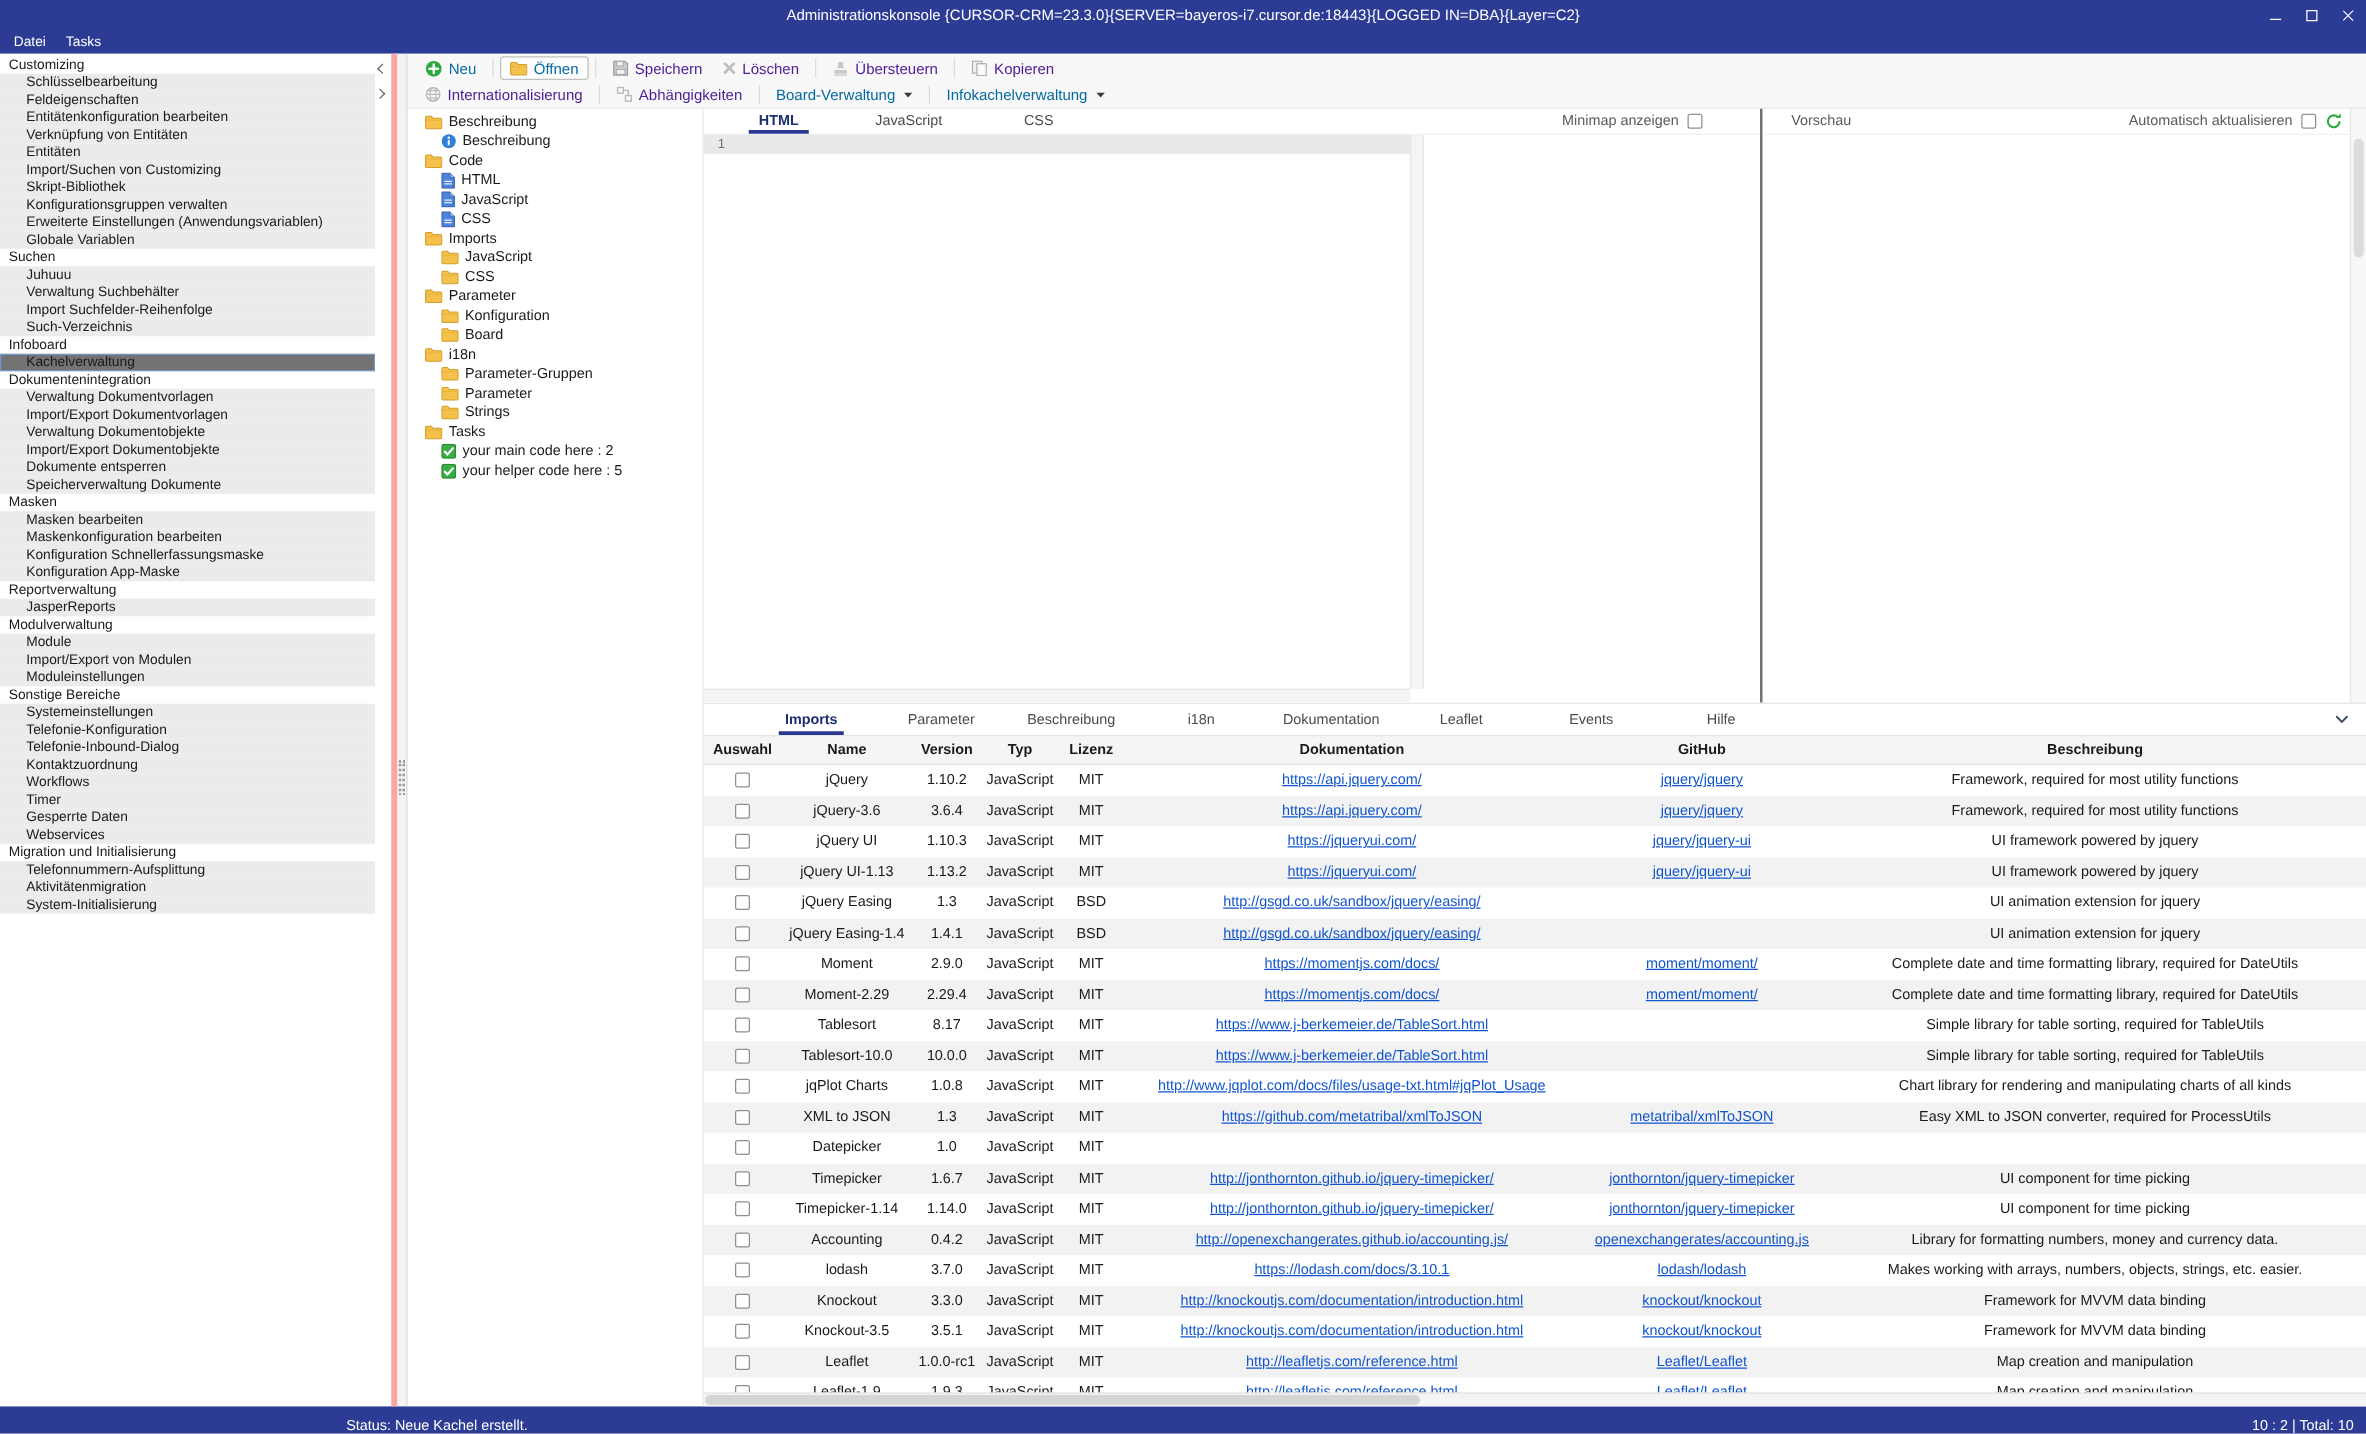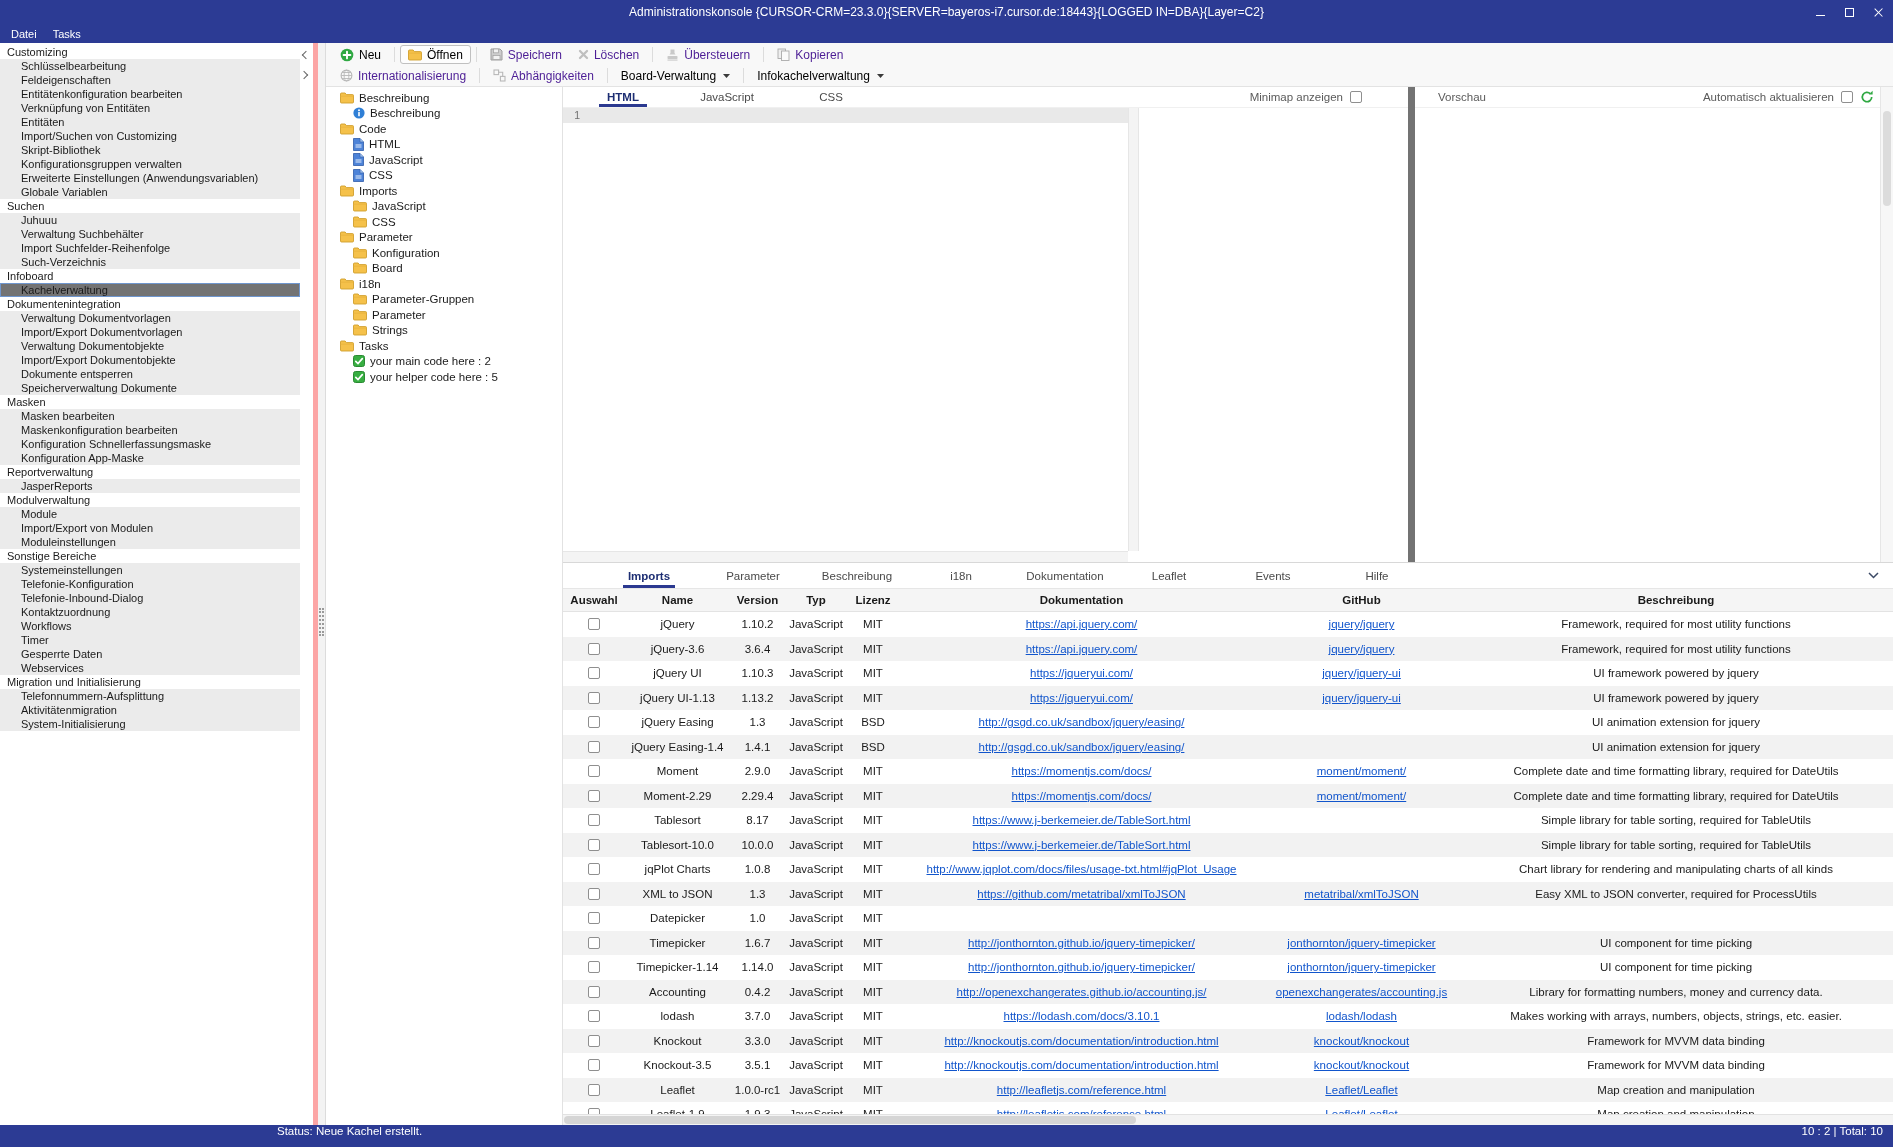--- a/index.html
+++ b/index.html
@@ -38,21 +38,21 @@
   .splitter { width:8px; background:#F3F3F3; border-right:1px solid #DCDCDC; position:relative; }
   .grip { position:absolute; top:565px; left:1px; width:5px; height:28px;
           border-left:2px dotted #9A9A9A; border-right:2px dotted #9A9A9A; }
 
   .main { flex:1; display:flex; flex-direction:column; min-width:0; }
 
   
   .toolbar { height:44px; background:#F8F8F8; border-bottom:1px solid #E3E3E3; padding:1px 4px 0 6px; }
   .tb-row { height:21px; display:flex; align-items:center; }
   .tb-btn { display:inline-flex; align-items:center; gap:5px; height:19px; padding:0 7px;
-            border:1px solid transparent; border-radius:3px; color:#000000; white-space:nowrap; }
+            border:1px solid transparent; border-radius:3px; color:#0369a1; white-space:nowrap; }
   .tb-btn.disabled { color:#4c1d95; }
   .tb-btn.focused { border-color:#C0C0C0; background:#FDFDFD; }
   .tb-sep { width:1px; height:15px; background:#DCDCDC; margin:0 5px; }
   .tb-label { font-size:12px; }
   .icon { display:inline-flex; align-items:center; }
   .icon.dd { margin-left:2px; }
 
   
   .content { flex:1; display:flex; min-height:0; }
   .tree-panel { width:237px; border-right:1px solid #E2E2E2; padding-top:3px; overflow:hidden; background:#fff; }
@@ -68,21 +68,21 @@
   .etab.selected { color:#1D2E73; font-weight:bold; }
   .etab.selected::after { content:""; position:absolute; left:28px; right:28px; bottom:0; height:3px; background:var(--accent); }
   .minimap-toggle { margin-left:auto; display:flex; align-items:center; gap:7px; padding-right:46px; }
   .checkbox { width:12px; height:12px; border:1px solid #8F8F8F; border-radius:2px; background:#fff; display:inline-block; flex:none; }
   .editor-body { flex:1; position:relative; background:#fff; }
   .caret-line { position:absolute; left:0; top:0; width:565px; height:15px; background:#E9E9E9; }
   .gutter { position:absolute; left:0; top:0; width:17px; height:15px; font-size:10.5px; color:#707070; text-align:right; line-height:15px; }
   .ed-vscroll { position:absolute; left:565px; top:0; bottom:11px; width:11px; background:#F4F4F4; border-left:1px solid #E6E6E6; border-right:1px solid #E6E6E6; }
   .ed-hscroll { position:absolute; left:0; bottom:0; width:565px; height:11px; background:#F4F4F4; border-top:1px solid #E6E6E6; }
 
-  .preview-pane { width:472px; border-left:7px solid #737373; display:flex; flex-direction:column; background:#fff;text-align:right; }
+  .preview-pane { width:472px; border-left:2px solid #737373; display:flex; flex-direction:column; background:#fff;text-align:right; }
   .preview-header { padding-left:23px; padding-right:6px; }
   .auto-refresh { margin-left:auto; display:flex; align-items:center; gap:7px; }
   .preview-body { flex:1; }
   .edge-scroll { width:13px; background:#F7F7F7; border-left:1px solid #E6E6E6; position:relative; }
   .edge-thumb { position:absolute; left:2px; right:2px; top:24px; height:95px; background:#DCDCDC; border-radius:5px; }
 
   
   .lower { flex:1; display:flex; flex-direction:column; position:relative; min-height:0; background:#fff; }
   .panel-tabs { height:25px; display:flex; align-items:center; margin-left:34px; flex:none; }
   .ptab { width:104px; height:100%; display:flex; align-items:center; justify-content:center; font-size:11.5px; color:#4A4A4A; position:relative; }
@@ -93,21 +93,21 @@
   .table-body { flex:1; overflow:hidden; }
   .trow { height:24.5px; display:flex; align-items:center; font-size:11.5px; }
   .trow:nth-child(even) { background:#F2F2F2; }
   .col { flex:none; text-align:center; overflow:hidden; white-space:nowrap; display:flex; align-items:center; justify-content:center; height:100%; }
   .c0{width:62px} .c1{width:105px} .c2{width:55px} .c3{width:62px} .c4{width:52px} .c5{width:365px} .c6{width:195px} .c7{flex:1}
   a.link { color:var(--link); font-size:11.5px; text-decoration:underline; }
   .hbar { position:absolute; left:0; right:0; bottom:0; height:11px; background:#F4F4F4; border-top:1px solid #E2E2E2; }
   .hthumb { position:absolute; left:1px; top:1px; height:8px; width:572px; background:#D5D5D5; border-radius:4px; }
 
   
-  .statusbar { height:22px; background:var(--blue); color:#fff; display:flex; align-items:flex-start; font-size:11.5px; }
+  .statusbar { height:22px; background:var(--blue); color:#fff; display:flex; align-items:flex-end; font-size:11.5px; }
   .status-left { margin-left:277px; }
   .status-right { margin-left:auto; margin-right:10px; }
 </style>
 </head>
 <body>
 
 <div class="titlebar">
   <div class="title">Administrationskonsole {CURSOR-CRM=23.3.0}{SERVER=bayeros-i7.cursor.de:18443}{LOGGED IN=DBA}{Layer=C2}</div>
   <div class="win-controls">
     <div class="win-btn">

